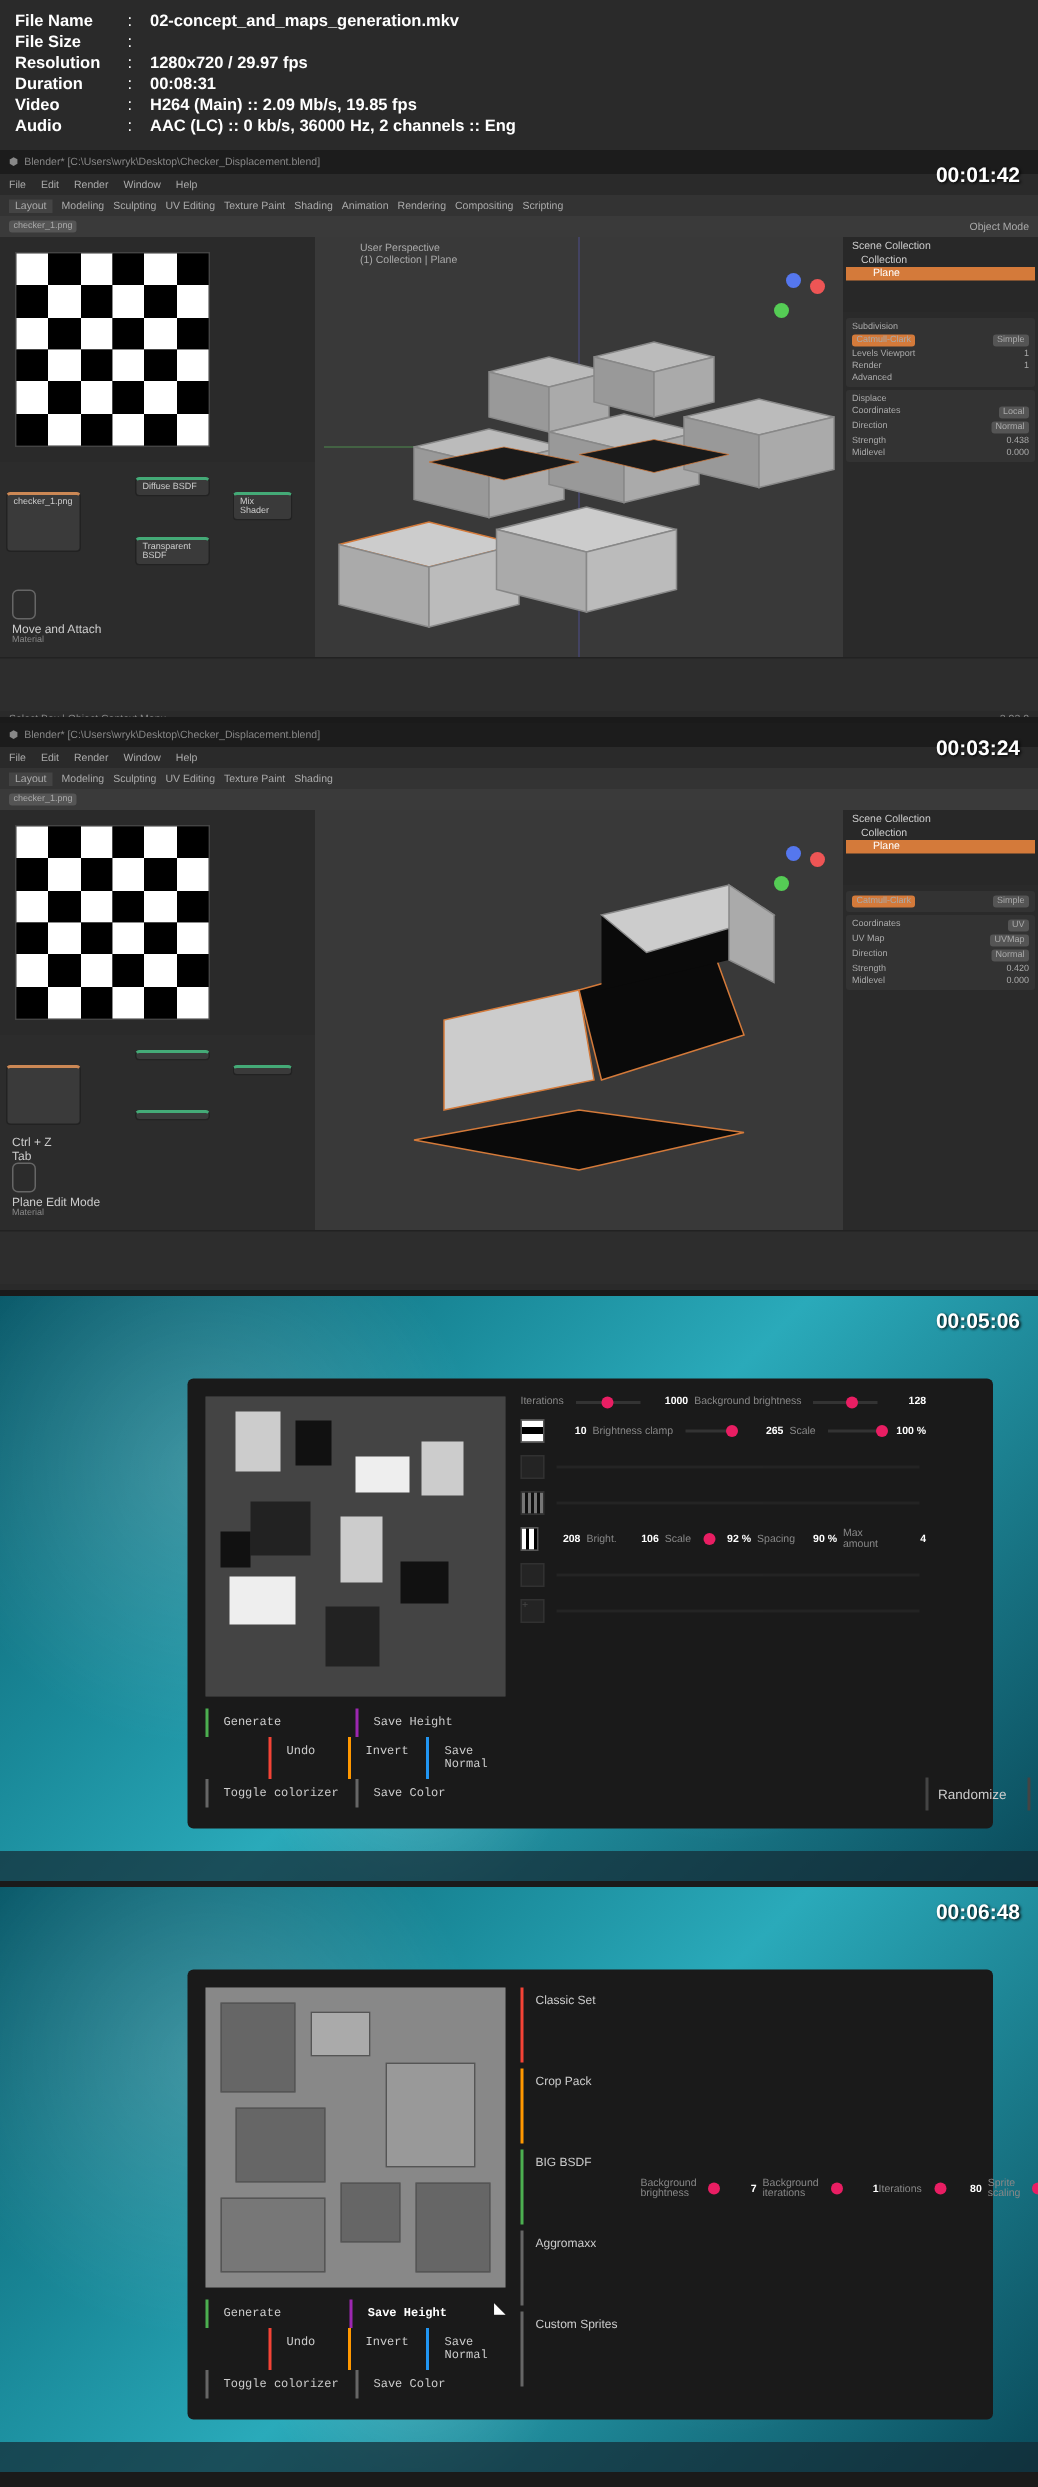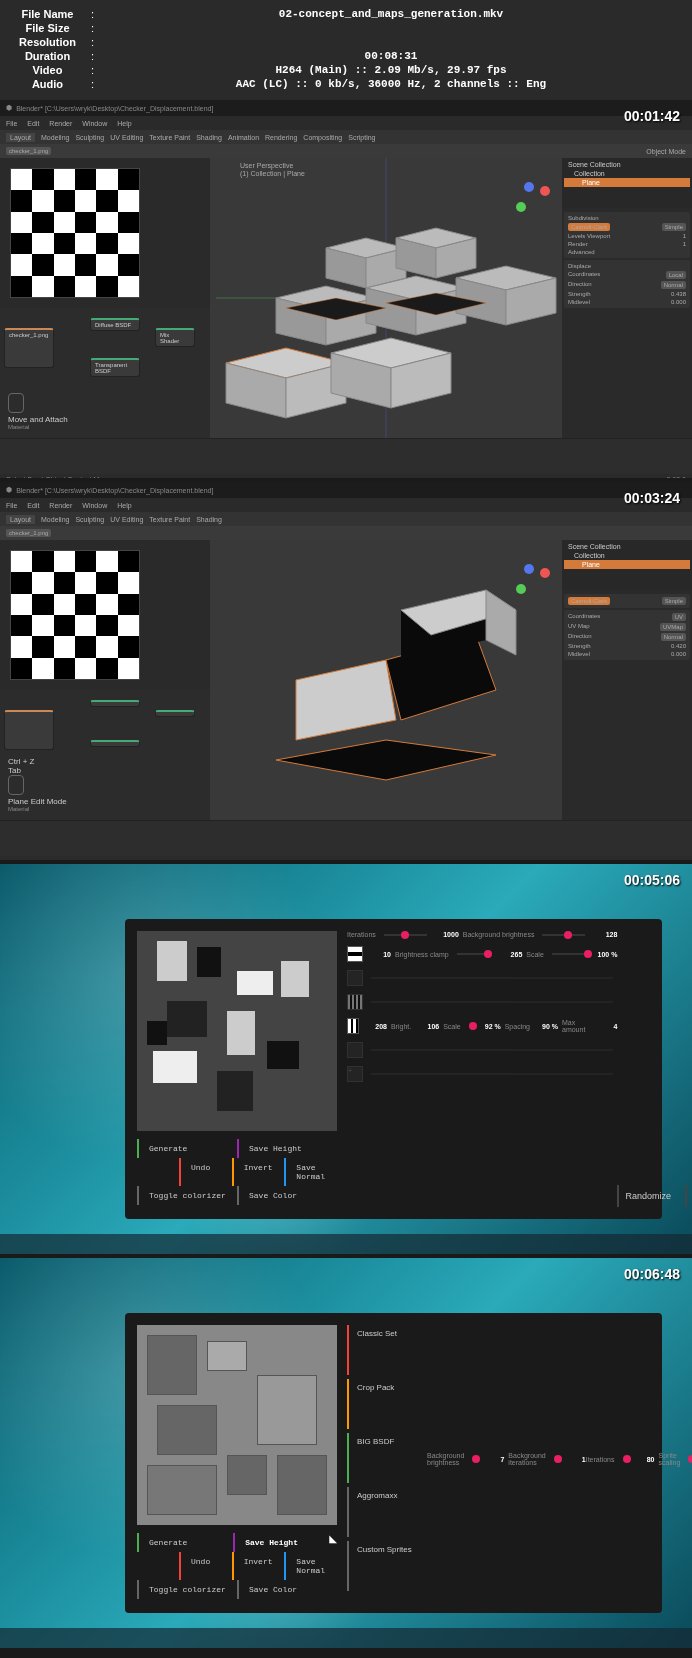--- a/index.html
+++ b/index.html
@@ -1,23 +1,23 @@
 <!DOCTYPE html>
 <html><head>
 <meta charset="utf-8">
 <style>
 * { margin: 0; padding: 0; box-sizing: border-box; font-family: Arial, sans-serif; }
 body { background: #1a1a1a; width: 692px; }
 
 
 .file-info { background: #2a2a2a; padding: 8px 10px; color: #fff; font-size: 11px; }
-.file-info-row { display: flex; margin-bottom: 2px; text-align: center; }
+.file-info-row { display: flex; margin-bottom: 2px; }
 .file-info-label { width: 75px; font-weight: bold; }
 .file-info-sep { width: 15px; }
-.file-info-value { flex: 1; font-weight: bold; font-family: Liberation Mono, monospace; }
+.file-info-value { flex: 1; font-weight: bold; }
 
 
 .frame { position: relative; width: 692px; margin-bottom: 4px; }
 .timestamp { position: absolute; top: 8px; right: 12px; color: #fff; font-size: 14px; font-weight: bold; z-index: 100; text-shadow: 1px 1px 2px #000; }
 
 
 .blender { background: #323232; height: 378px; position: relative; overflow: hidden; }
 .blender-titlebar { background: #1c1c1c; height: 16px; display: flex; align-items: center; padding: 0 6px; font-size: 7px; color: #888; }
 .blender-menubar { background: #2a2a2a; height: 14px; display: flex; align-items: center; padding: 0 6px; font-size: 7px; color: #aaa; gap: 10px; }
 .blender-tabbar { background: #333; height: 14px; display: flex; align-items: center; padding: 0 6px; font-size: 7px; color: #aaa; gap: 6px; }
@@ -106,30 +106,31 @@
     <span class="file-info-sep">:</span>
     <span class="file-info-value">02-concept_and_maps_generation.mkv</span>
   </div>
   <div class="file-info-row">
     <span class="file-info-label">File Size</span>
     <span class="file-info-sep">:</span>
   </div>
   <div class="file-info-row">
     <span class="file-info-label">Resolution</span>
     <span class="file-info-sep">:</span>
+    <span class="file-info-value">1280x720 / 29.97 fps</span>
   </div>
   <div class="file-info-row">
     <span class="file-info-label">Duration</span>
     <span class="file-info-sep">:</span>
     <span class="file-info-value">00:08:31</span>
   </div>
   <div class="file-info-row">
     <span class="file-info-label">Video</span>
     <span class="file-info-sep">:</span>
-    <span class="file-info-value">H264 (Main) :: 2.09 Mb/s, 29.97 fps</span>
+    <span class="file-info-value">H264 (Main) :: 2.09 Mb/s, 19.85 fps</span>
   </div>
   <div class="file-info-row">
     <span class="file-info-label">Audio</span>
     <span class="file-info-sep">:</span>
     <span class="file-info-value">AAC (LC) :: 0 kb/s, 36000 Hz, 2 channels :: Eng</span>
   </div>
 </div>
 
 <div class="frame">
   <div class="timestamp">00:01:42</div>

